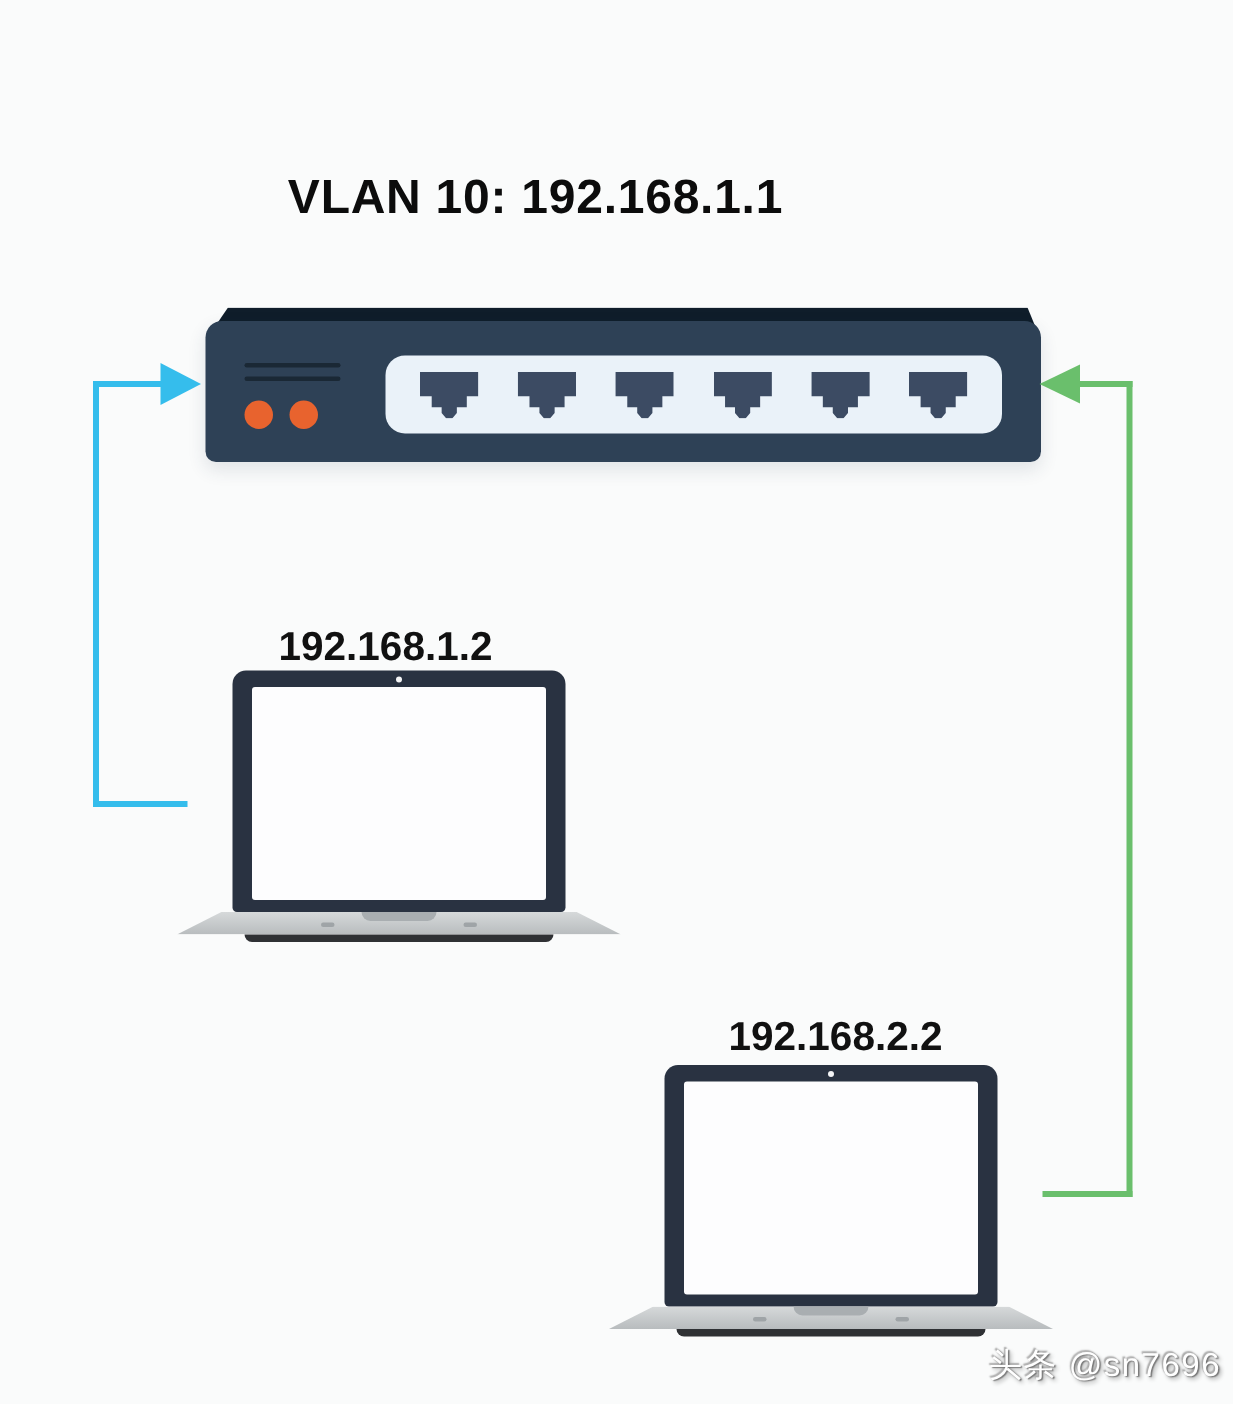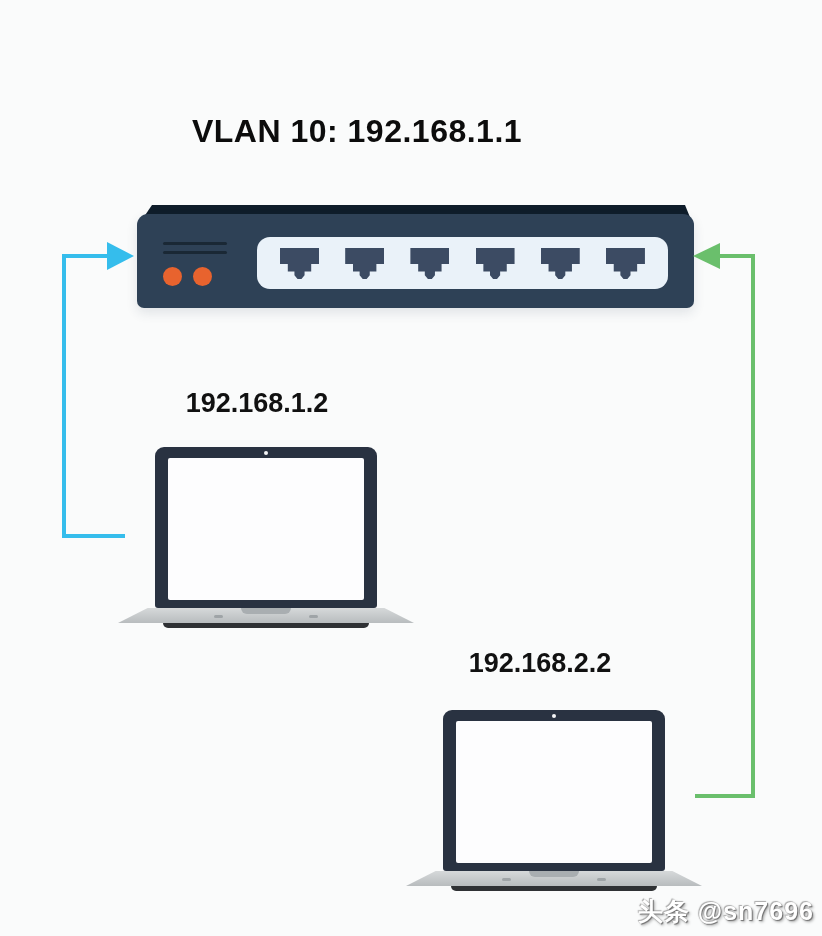--- a/index.html
+++ b/index.html
@@ -58,24 +58,24 @@
   .seg.g-v {left:751px;top:254px;width:4px;height:544px;}
   .seg.g-h2{left:695px;top:794px;width:60px;height:4px;}
   .arrow.g{
     left:693px;top:243px;
     border-top:13px solid transparent;border-bottom:13px solid transparent;
     border-right:27px solid #6abf6c;
   }
   
   .ip-label{
     position:absolute;width:400px;text-align:center;
-    font-size:27px;font-weight:600;color:#111;
+    font-size:27px;font-weight:600;color:#111;margin-top:28px;
   }
   .ip-label.h1{left:57px;top:388px;}
-  .ip-label.h2{left:340px;top:648px;text-align:center;}
+  .ip-label.h2{left:357px;top:648px;text-align:center;}
   
   .laptop{position:absolute;width:296px;height:182px;}
   .laptop.lp1{left:118px;top:447px;}
   .laptop.lp2{left:406px;top:710px;}
   .lt-screen{
     position:absolute;left:37px;top:0;width:222px;height:161px;
     background:#293241;border-radius:9px 9px 3px 3px;
   }
   .lt-display{
     position:absolute;left:13px;top:11px;right:13px;bottom:8px;
@@ -97,21 +97,21 @@
   .lt-dot{position:absolute;top:168px;width:9px;height:3px;border-radius:2px;background:#9fa4a7;}
   .lt-dot.d1{left:96px;}
   .lt-dot.d2{left:191px;}
   .lt-foot{
     position:absolute;left:50%;top:176px;width:206px;height:5px;margin-left:-103px;
     background:#2f3134;border-radius:0 0 5px 5px;
   }
   
   .watermark{
     position:absolute;right:8px;top:895px;
-    font-size:25px;font-weight:700;color:#ffffff;
+    font-size:22px;font-weight:400;color:#ffffff;
     text-shadow:1px 1px 1px #6f6f6f,-1px -1px 1px #a8a8a8,2px 2px 3px rgba(0,0,0,.30);
     letter-spacing:1px;
   }
 </style>
 </head>
 <body>
 
 <div class="canvas">
 
   <div class="title">

